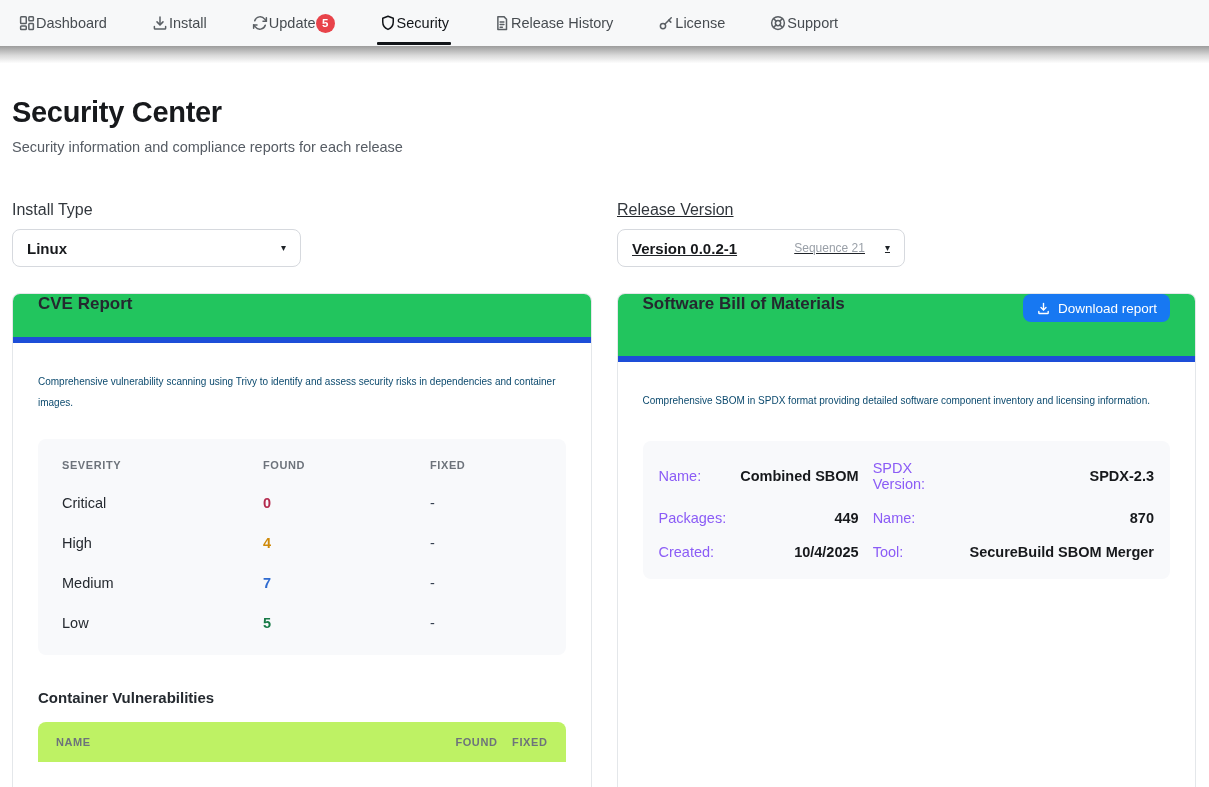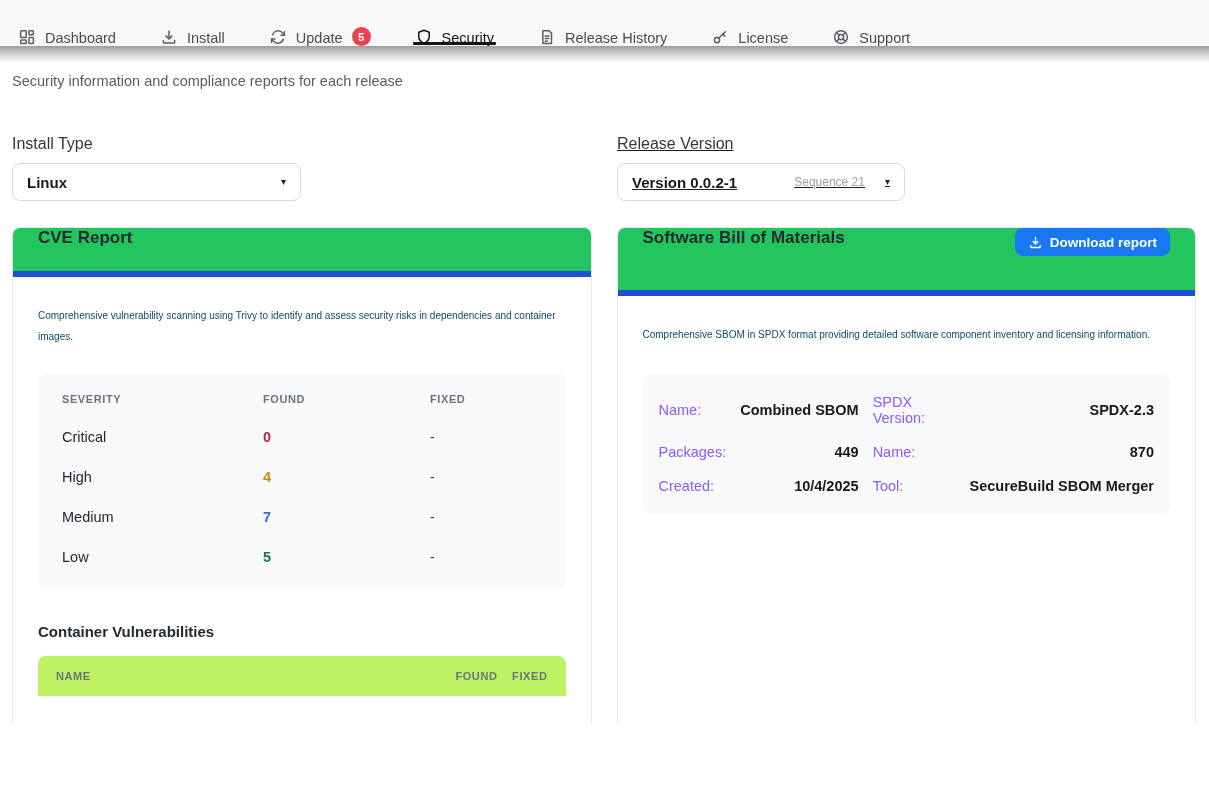--- a/index.html
+++ b/index.html
@@ -2,21 +2,21 @@
 <html><head>
 <meta charset="utf-8">
 <style>
   * { margin:0; padding:0; box-sizing:border-box; }
   html,body { width:1209px; height:787px; overflow:hidden; background:#fff;
               font-family:"Liberation Sans","DejaVu Sans",sans-serif; color:#1f2328; }
 
   
   .topnav { height:46px; background:#f7f8f9; display:flex; align-items:stretch;
             padding-left:18px; gap:44px; }
-  .nav-item { display:flex; align-items:flex-end; gap:9px; position:relative;
+  .nav-item { display:flex; align-items:center; position:relative;
               font-size:14.5px; font-weight:500; color:#474c51; cursor:pointer; white-space:nowrap; }
   .nav-item svg { width:18px; height:18px; stroke:#5a5f64; }
   .nav-item.active { color:#111418; }
   .nav-item.active svg { stroke:#111418; }
   .nav-item.active::after { content:""; position:absolute; left:-2px; right:-2px; bottom:1px;
                             height:3px; background:#111418; border-radius:1px; }
   .badge { min-width:19px; height:19px; border-radius:10px; background:#e8434a; color:#fff;
            font-size:11.5px; font-weight:700; display:flex; align-items:center; justify-content:center;
            padding:0 5px; }
   .scroll-shadow { height:17px; background:linear-gradient(180deg,#9c9c9c 0%,#d9d9d9 55%,#fdfdfd 100%); }
@@ -44,21 +44,21 @@
   .card { flex:1; border:1px solid #e4e7ea; border-radius:8px 8px 0 0; border-bottom:none;
           background:#fff; overflow:hidden; display:flex; flex-direction:column; }
   .card-header { background:#22c55e; border-bottom:6px solid #1d4ed8; padding:0 25px;
                  height:68px; display:flex; align-items:flex-start; justify-content:space-between; }
   .card-title { font-size:17px; font-weight:700; color:#24292f; }
   .card-body { padding:28px 25px; }
   .card-desc { font-size:10px; line-height:21px; color:#0c4a6e; }
 
   
   .btn-primary { background:#1778f2; color:#fff; border:none; border-radius:8px;
-                 height:28px; padding:0 13px; font-size:13.5px; font-weight:700;
+                 height:28px; padding:0 13px; font-size:13.5px; font-weight:400;
                  display:flex; align-items:center; gap:7px; cursor:pointer;
                  font-family:inherit; }
   .btn-primary svg { width:15px; height:15px; stroke:#fff; }
 
   
   .sev-table { margin-top:26px; background:#f8f9fb; border-radius:8px; padding:8px 24px 12px; }
   .sev-row { display:grid; grid-template-columns:201px 167px 1fr; align-items:center; padding:12px 0; }
   .sev-head { font-size:11px; font-weight:700; letter-spacing:0.6px; color:#6d737b; }
   .sev-name { font-size:14.5px; color:#24292f; }
   .sev-found { font-size:14.5px; font-weight:600; }
@@ -144,20 +144,21 @@
         <path d="M6 18l3.5-3.5"></path>
         <path d="M18 18l-3.5-3.5"></path>
       </svg>
     <span>Support</span>
   </div>
 </nav>
 <div class="scroll-shadow"></div>
 
 <main class="content">
 
+  <h1 class="page-title">Security Center</h1>
   <p class="page-subtitle">Security information and compliance reports for each release</p>
 
   <div class="filters">
     <div class="filter-col1">
       <div class="filter-label">Install Type</div>
       <div class="select">
         <span class="sel-value">Linux</span>
         <span class="caret">▾</span>
       </div>
     </div>

